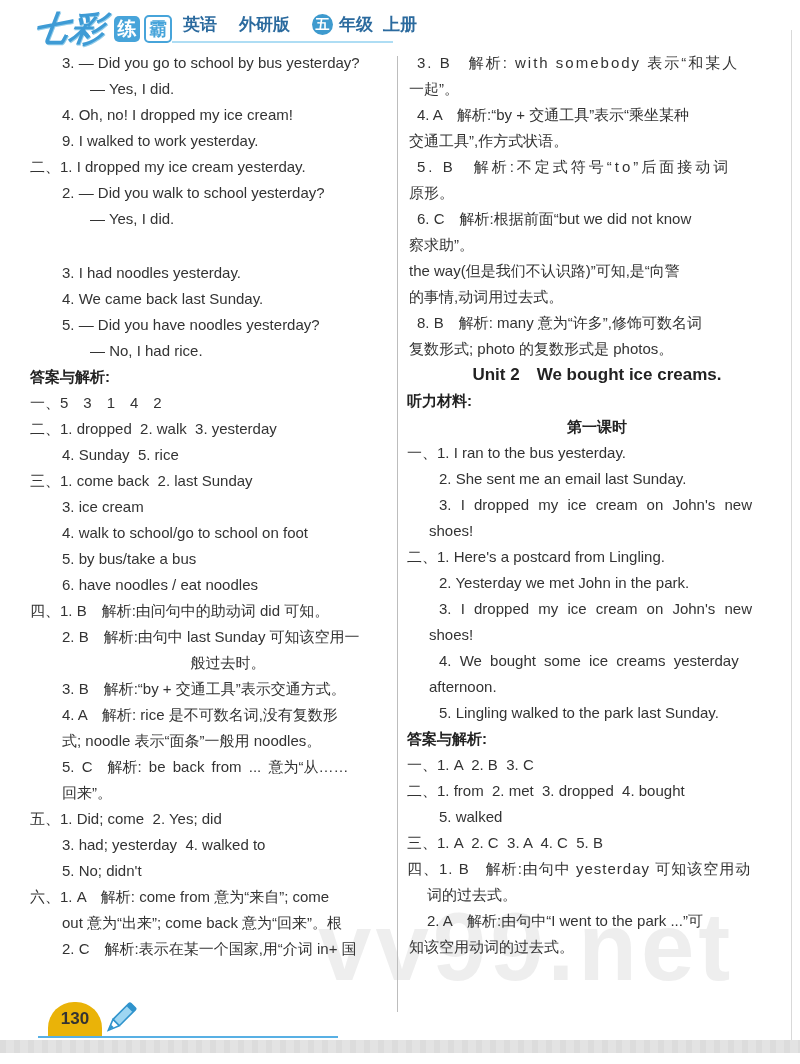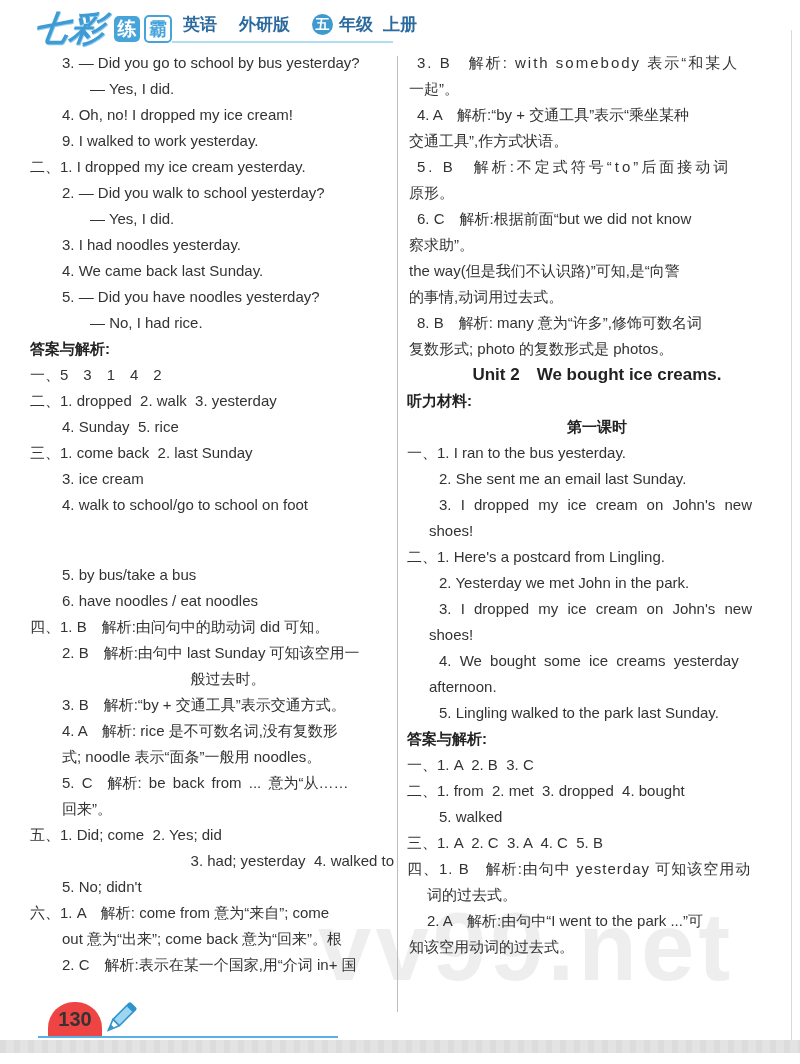--- a/index.html
+++ b/index.html
@@ -39,23 +39,23 @@
   .right-edge{position:absolute;left:791px;top:30px;width:1px;height:1020px;background:#d9d9d9;}
 
   
   .watermark{position:absolute;left:318px;top:892px;z-index:0;
              font-size:96px;font-weight:bold;letter-spacing:4px;
              color:rgba(120,120,120,0.13);white-space:nowrap;}
 
   
   .footer-line{position:absolute;left:38px;top:1036px;width:300px;height:2px;background:#58b0e4;}
   .page-bump{position:absolute;left:48px;top:1002px;width:54px;height:34px;
-             background:#ef4444;border-radius:26px 26px 0 0;
+             background:#eab308;border-radius:26px 26px 0 0;
              display:flex;align-items:center;justify-content:center;
-             font-size:20px;font-weight:bold;color:#333;}
+             font-size:17px;font-weight:bold;color:#333;}
   .pencil{position:absolute;left:98px;top:996px;width:44px;height:44px;}
   .bottom-bar{position:absolute;left:0;top:1040px;width:800px;height:13px;background:#e3e3e3;
               background-image:repeating-linear-gradient(90deg,rgba(0,0,0,0.03) 0 6px,rgba(0,0,0,0) 6px 14px);}
 </style>
 </head>
 <body>
 
 <div class="page">
 
   <div class="header">
@@ -80,43 +80,43 @@
   <div class="watermark">vv99.net</div>
 
   <section class="col col-left" id="col-left">
       <div class="line" style="padding-left: 32px;">3. — Did you go to school by bus yesterday?</div>
       <div class="line" style="padding-left: 60px;">— Yes, I did.</div>
       <div class="line" style="padding-left: 32px;">4. Oh, no! I dropped my ice cream!</div>
       <div class="line" style="padding-left: 32px;">9. I walked to work yesterday.</div>
       <div class="line">二、1. I dropped my ice cream yesterday.</div>
       <div class="line" style="padding-left: 32px;">2. — Did you walk to school yesterday?</div>
       <div class="line" style="padding-left: 60px;">— Yes, I did.</div>
-      <div class="line" style="padding-left: 32px;">3. I had noodles yesterday.</div>
+      <div class="line" style="padding-left: 32px; margin-top: 28px;">3. I had noodles yesterday.</div>
       <div class="line" style="padding-left: 32px;">4. We came back last Sunday.</div>
       <div class="line" style="padding-left: 32px;">5. — Did you have noodles yesterday?</div>
       <div class="line" style="padding-left: 60px;">— No, I had rice.</div>
       <div class="line bold">答案与解析:</div>
       <div class="line">一、5　3　1　4　2</div>
       <div class="line">二、1. dropped  2. walk  3. yesterday</div>
       <div class="line" style="padding-left: 32px;">4. Sunday  5. rice</div>
       <div class="line">三、1. come back  2. last Sunday</div>
       <div class="line" style="padding-left: 32px;">3. ice cream</div>
       <div class="line" style="padding-left: 32px;">4. walk to school/go to school on foot</div>
-      <div class="line" style="padding-left: 32px; margin-top: 44px;">5. by bus/take a bus</div>
+      <div class="line" style="padding-left: 32px;">5. by bus/take a bus</div>
       <div class="line" style="padding-left: 32px;">6. have noodles / eat noodles</div>
       <div class="line">四、1. B　解析:由问句中的助动词 did 可知。</div>
       <div class="line" style="padding-left: 32px;">2. B　解析:由句中 last Sunday 可知该空用一</div>
       <div class="line" style="padding-left: 32px; text-align: center;">般过去时。</div>
       <div class="line" style="padding-left: 32px;">3. B　解析:“by + 交通工具”表示交通方式。</div>
       <div class="line" style="padding-left: 32px;">4. A　解析: rice 是不可数名词,没有复数形</div>
       <div class="line" style="padding-left: 32px;">式; noodle 表示“面条”一般用 noodles。</div>
       <div class="line" style="padding-left: 32px; word-spacing: 3px;">5. C　解析: be back from ... 意为“从……</div>
       <div class="line" style="padding-left: 32px;">回来”。</div>
       <div class="line">五、1. Did; come  2. Yes; did</div>
-      <div class="line" style="padding-left: 32px; text-align: right;">3. had; yesterday  4. walked to</div>
+      <div class="line" style="padding-left: 32px;">3. had; yesterday  4. walked to</div>
       <div class="line" style="padding-left: 32px;">5. No; didn't</div>
       <div class="line">六、1. A　解析: come from 意为“来自”; come</div>
       <div class="line" style="padding-left: 32px;">out 意为“出来”; come back 意为“回来”。根</div>
       <div class="line" style="padding-left: 32px;">2. C　解析:表示在某一个国家,用“介词 in+ 国</div>
     </section>
   <div class="divider"></div>
   <section class="col col-right" id="col-right">
       <div class="line" style="padding-left: 10px; letter-spacing: 2px;">3. B　解析: with somebody 表示“和某人</div>
       <div class="line" style="padding-left: 2px;">一起”。</div>
       <div class="line" style="padding-left: 10px;">4. A　解析:“by + 交通工具”表示“乘坐某种</div>

